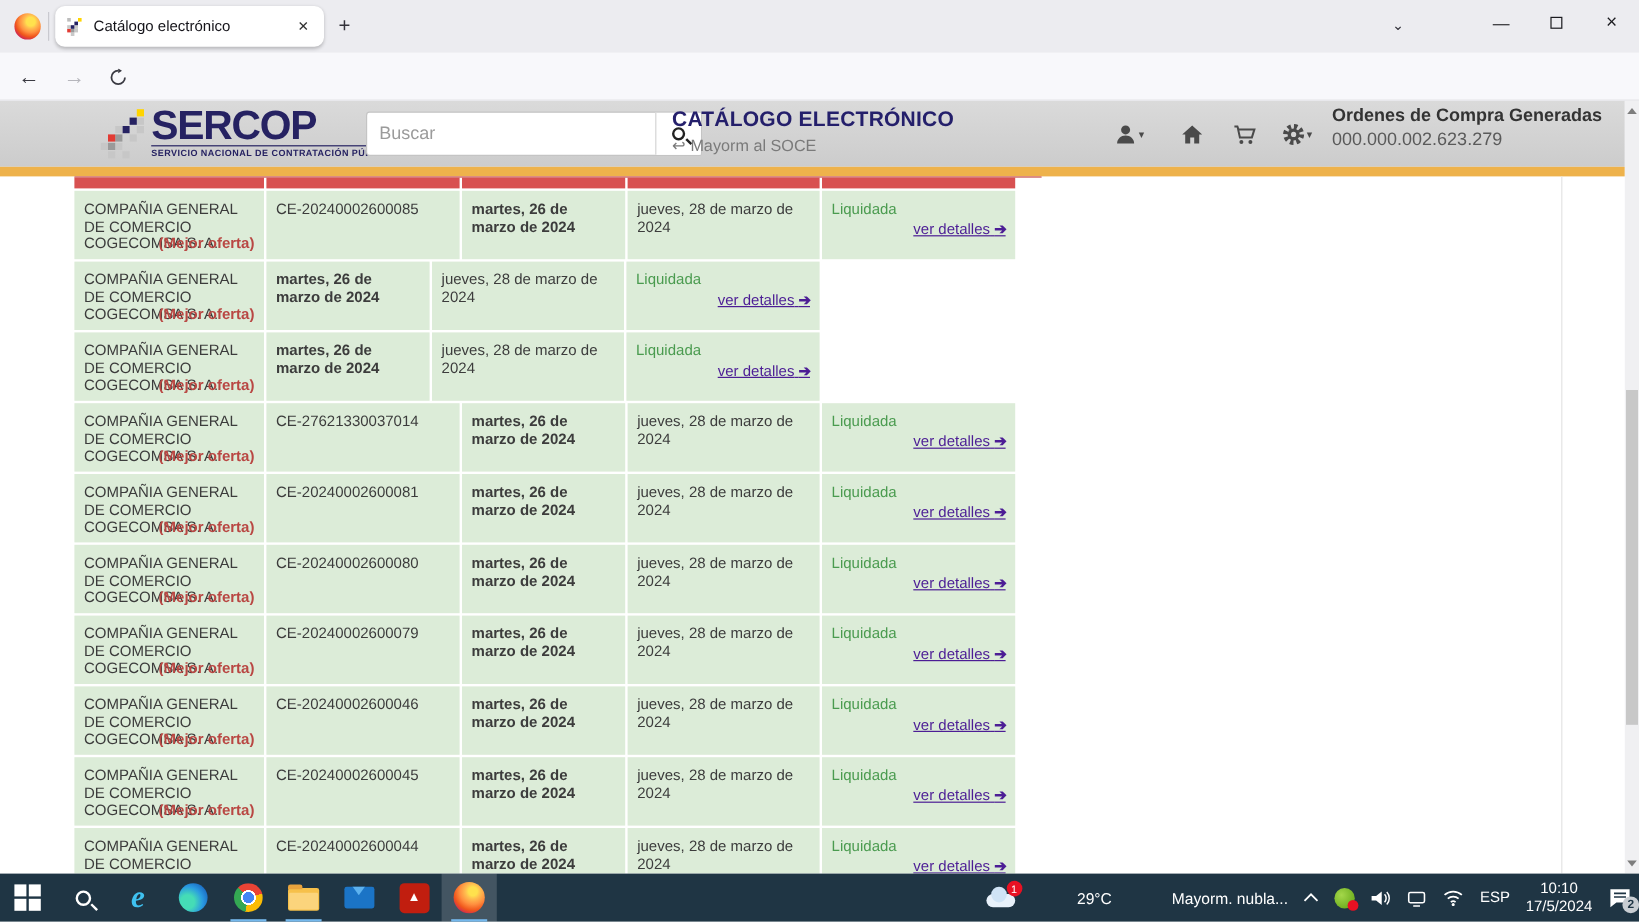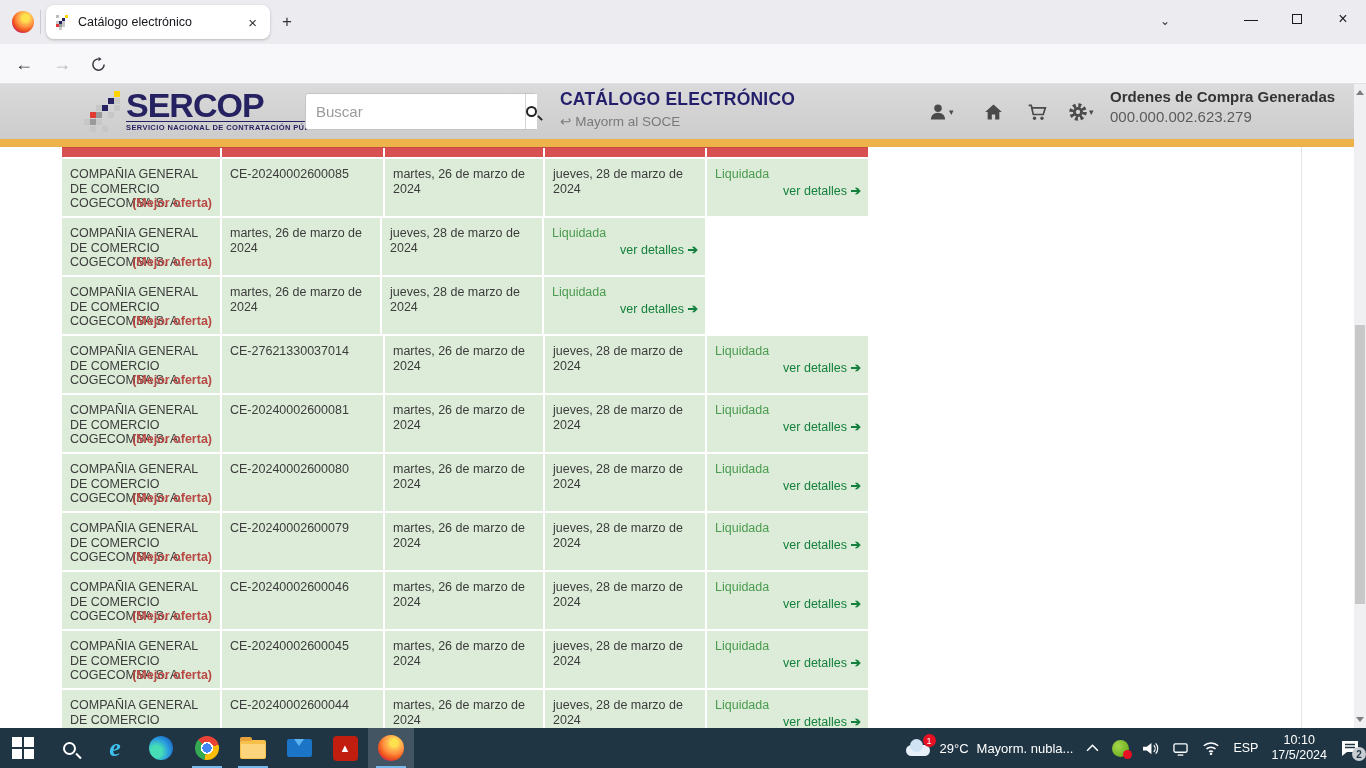--- a/index.html
+++ b/index.html
@@ -45,21 +45,21 @@
   #site-header { position:absolute; left:0; top:0; width:1354px; height:55px; background:linear-gradient(#dadada,#cccccc); }
   .brand-wrap { position:absolute; left:84px; top:5px; display:flex;justify-content:center; }
   .brand-pix { width:42px; height:44px; position:relative; }
   .brand-pix i { position:absolute; left:0; top:2px; width:6px; height:6px; background:transparent;
     box-shadow: 30px 0 #ffd400, 24px 7px #262262, 30px 7px #c7c7c7, 12px 14px #c7c7c7, 18px 14px #262262, 30px 14px #c7c7c7,
       6px 21px #e23b34, 12px 21px #9a9a9a, 24px 21px #c7c7c7, 0 28px #c7c7c7, 6px 28px #9a9a9a, 12px 28px #c7c7c7,
       6px 35px #c7c7c7, 18px 35px #c7c7c7; }
   .brand-text { color:#262262; }
   .brand-name { font-size:34px; font-weight:bold; letter-spacing:-1px; line-height:32px; }
   .brand-tag { font-size:7.5px; font-weight:bold; letter-spacing:.4px; border-top:1px solid #262262; padding-top:1px; }
-  .search-box { position:absolute; left:305px; top:9px; width:232px; height:37px; background:#fff; border:1px solid #c4c4c4; border-radius:3px; display:flex; }
+  .search-box { position:absolute; left:305px; top:9px; width:280px; height:37px; background:#fff; border:1px solid #c4c4c4; border-radius:3px; display:flex; }
   .search-box input { flex:1; border:0; outline:none; padding:0 10px; font-size:15px; color:#333; font-family:"Liberation Sans",sans-serif; background:transparent; }
   .search-box input::placeholder { color:#9b9b9b; }
   .search-btn { width:38px; border-left:1px solid #d5d5d5; display:flex; align-items:center; justify-content:center; background:#fff; }
   .mag { width:11px; height:11px; border:2px solid #222; border-radius:50%; position:relative; }
   .mag::after { content:""; position:absolute; left:9px; top:9px; width:6px; height:2px; background:#222; transform:rotate(45deg); }
   .center-title { position:absolute; left:560px; top:5px; }
   .page-title { font-size:17.5px; font-weight:bold; color:#241f6b; letter-spacing:.2px; }
   .back-link { font-size:13.5px; color:#7a7a7a; margin-top:3px; display:flex; align-items:center; gap:4px; }
   .hdr-icons { position:absolute; top:18px; display:flex; align-items:center; color:#4a4a4a; }
   .caret { font-size:9px; color:#4a4a4a; margin-left:1px; }
@@ -67,27 +67,27 @@
   .orders-label { font-size:15px; font-weight:bold; color:#333; }
   .orders-number { font-size:15px; color:#5a5a5a; margin-top:3px; }
   #yellow-bar { position:absolute; left:0; top:55px; width:1354px; height:8px; background:#eeb24b; }
 
   #content-divider { position:absolute; left:1301px; top:63px; bottom:0; width:1px; background:#e4e4e4; }
 
   
   #orders-table { position:absolute; left:62px; top:63px; width:806px; }
   .thead-strip { display:flex; gap:2px; height:10px; background:#fff; border-top:1px solid #c64a43; }
   .thead-strip div { background:#d85151; }
-  .c1{width:158px;} .c2{width:161px;} .c3{width:158px;} .c4{width:160px;} .c5{width:161px;}
+  .c1{width:158px;} .c2{width:161px;} .c3{width:136px;font-weight:bold;} .c4{width:160px;} .c5{width:161px;}
   .trow { display:flex; gap:2px; height:57px; margin-top:2px; }
   .trow > div { background:#dcecd8; font-size:12.5px; color:#3c3c3c; padding:8px 8px 0 8px; position:relative; line-height:14.5px; }
   .cell-company { color:#4a4a4a; }
   .cell-company .tag { position:absolute; right:8px; top:37px; color:#b94743; font-weight:bold;text-align:right; }
   .cell-status .status { color:#4a9b4f; }
-  .cell-status .link { position:absolute; right:8px; top:25px; color:#15803d; cursor:pointer; }
+  .cell-status .link { position:absolute; right:8px; top:25px; color:#4c1d95; cursor:pointer;text-decoration:underline; }
   .cell-status .link b { font-weight:bold; letter-spacing:-1px; }
 
   
   #scrollbar { position:absolute; right:0; top:0; width:12px; height:644px; background:#f0f0f2; }
   .sb-arrow { position:absolute; left:2px; width:0; height:0; border-left:4px solid transparent; border-right:4px solid transparent; }
   .sb-up { top:6px; border-bottom:5px solid #7d7d7d; }
   .sb-down { bottom:6px; border-top:5px solid #7d7d7d; }
   #sb-thumb { position:absolute; left:1px; top:241px; width:10px; height:279px; background:#c8c8c8; }
 
   
@@ -112,21 +112,21 @@
   .acrobat { width:25px; height:25px; background:#c11e0f; border-radius:4px; color:#fff; font-size:11px; display:flex; align-items:center; justify-content:center; }
   .ff-task { width:26px; height:26px; border-radius:50%;
     background: radial-gradient(circle at 62% 30%, #ffe14d 0 15%, #ffbd4f 26%, #ff8f3f 45%, #f0561c 65%, #b5007f 95%); }
   .tray { margin-left:auto; display:flex; align-items:center; color:#fff; gap:13px; padding-right:6px; }
   .weather { display:flex; align-items:center; gap:8px; }
   .cloud { width:28px; height:18px; position:relative; }
   .cloud::before { content:""; position:absolute; left:2px; top:6px; width:24px; height:11px; background:#e8f1fa; border-radius:6px; }
   .cloud::after { content:""; position:absolute; left:6px; top:0; width:13px; height:13px; background:#cfe3f5; border-radius:50%; }
   .badge { position:absolute; border-radius:50%; background:#e81123; color:#fff; font-size:9px; display:flex; align-items:center; justify-content:center; }
   .w-badge { right:-4px; top:-5px; width:13px; height:13px; }
-  .tray-txt { font-size:13px; white-space:nowrap; }
+  .tray-txt { font-size:13px; white-space:nowrap;margin-left:42px; }
   .avast { width:17px; height:17px; border-radius:50%; background:radial-gradient(circle at 35% 35%, #a4d74a, #5ca112); position:relative; }
   .avast .badge { width:10px; height:10px; right:-3px; bottom:-3px; font-size:7px; }
   .lang { font-size:12.5px; }
   .clock { text-align:center; font-size:12.5px; line-height:15px; }
   .notif { position:relative; }
   .notif .n-badge { position:absolute; right:-6px; bottom:-4px; width:14px; height:14px; border-radius:50%; background:#c8cdd2; color:#1f3544; font-size:10px; font-weight:bold; display:flex; align-items:center; justify-content:center; }
   svg { display:block; }
 </style>
 </head>
 <body>

